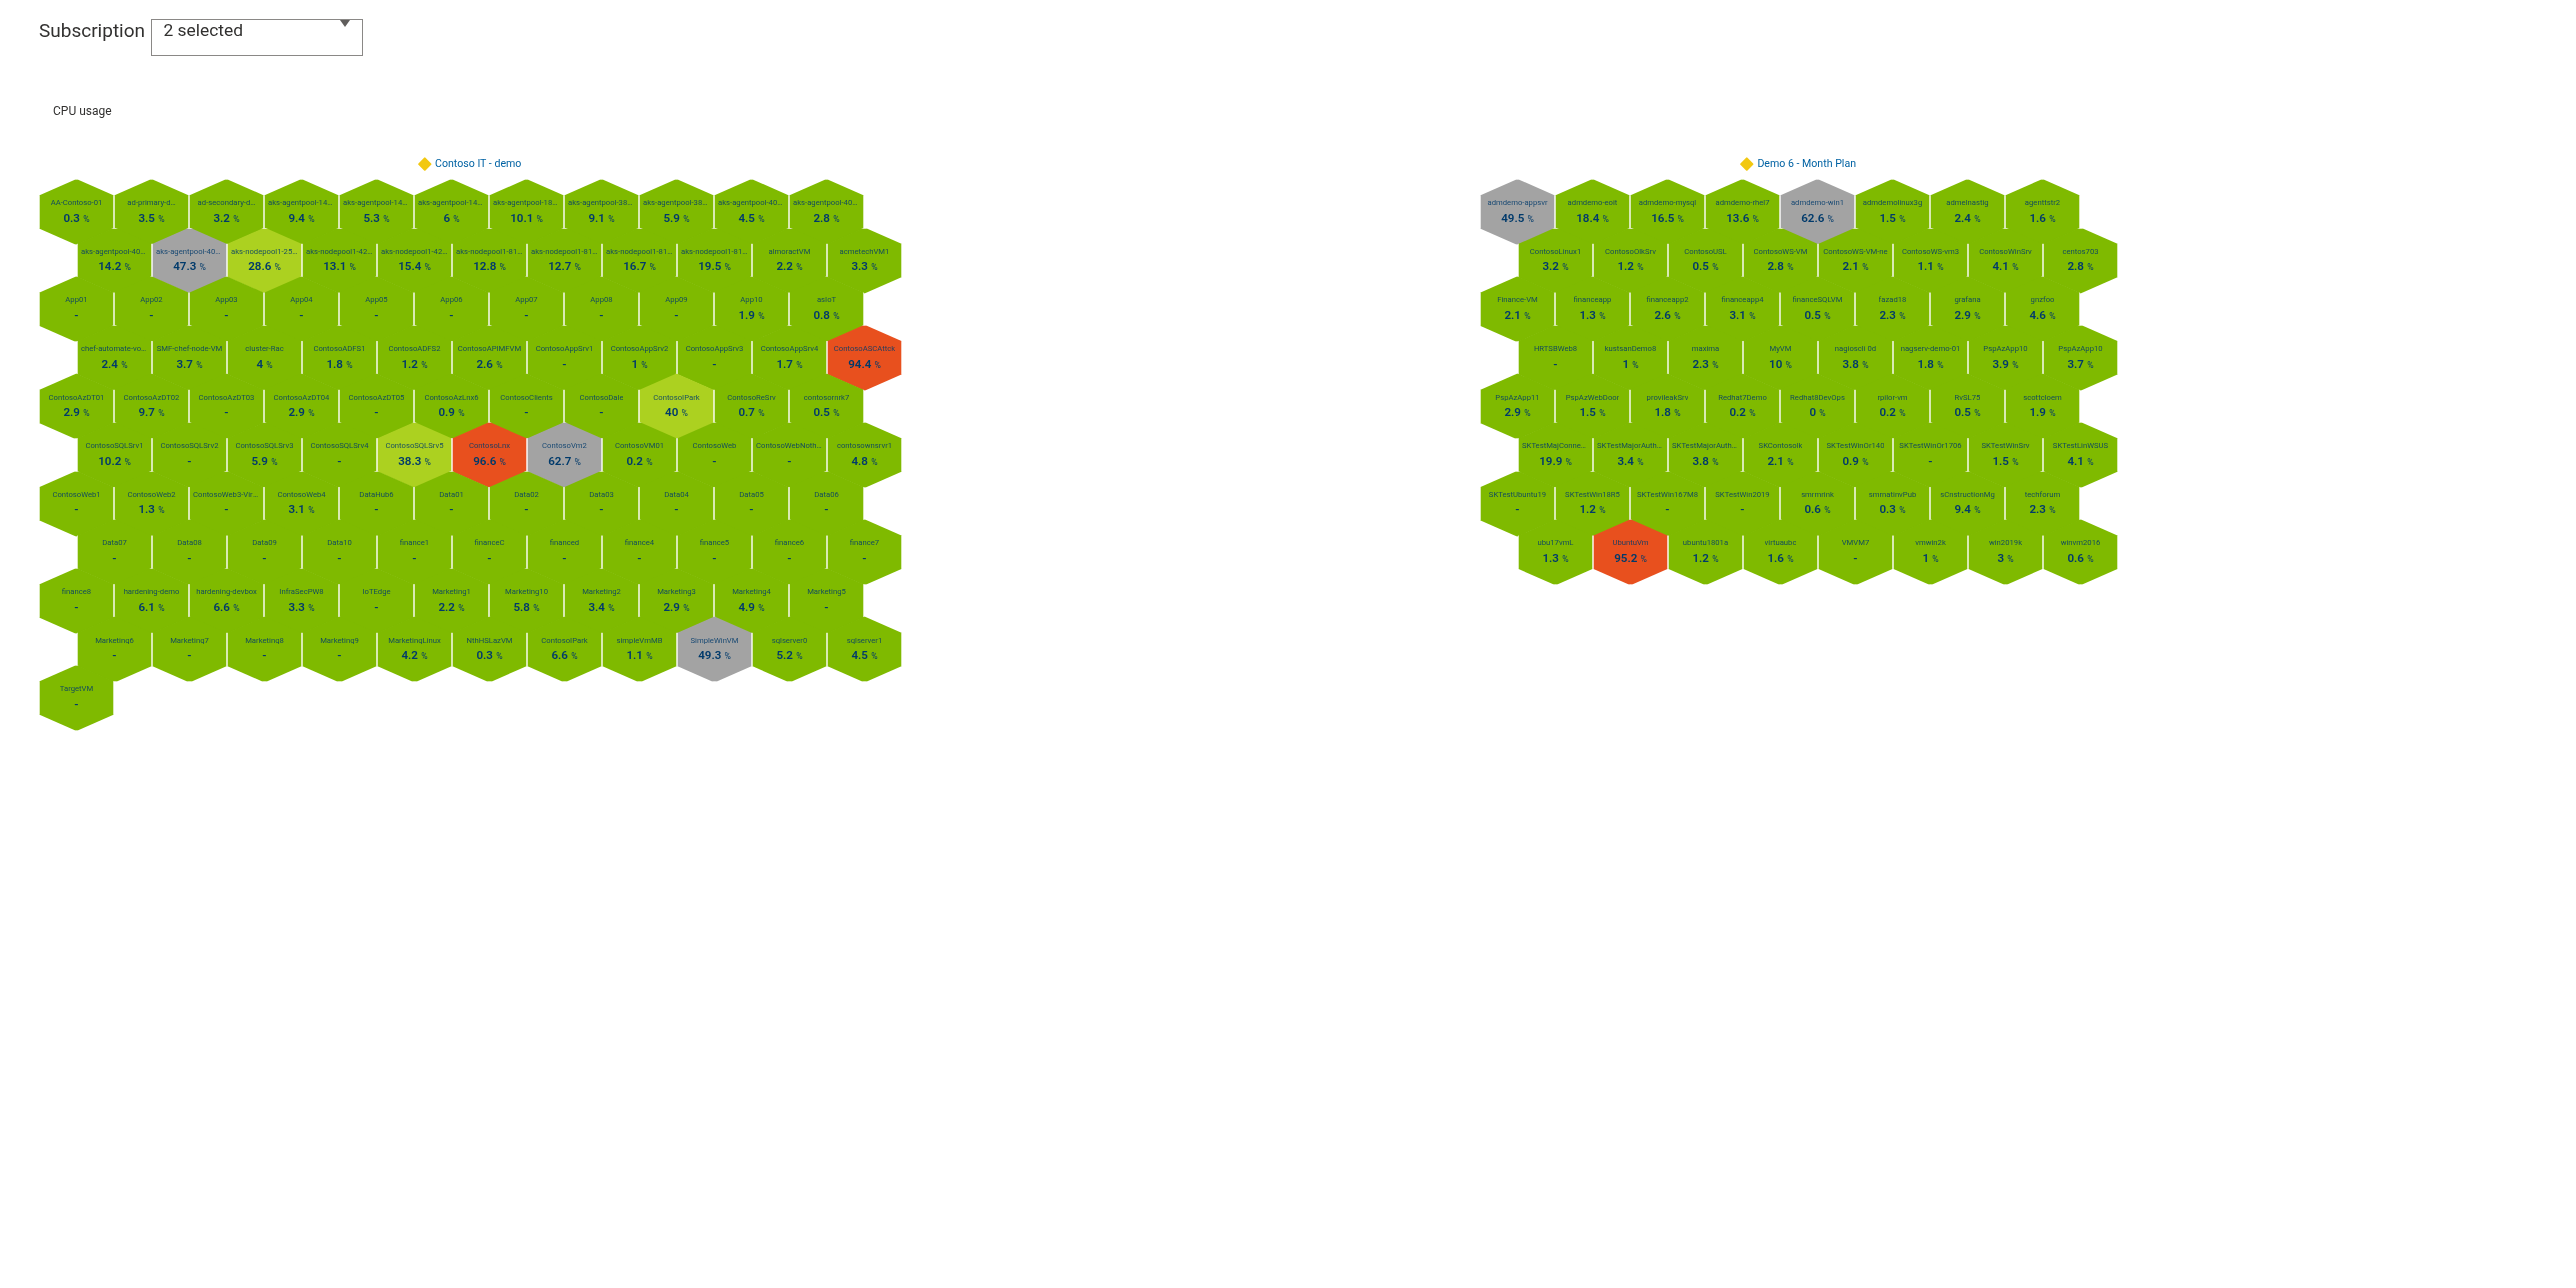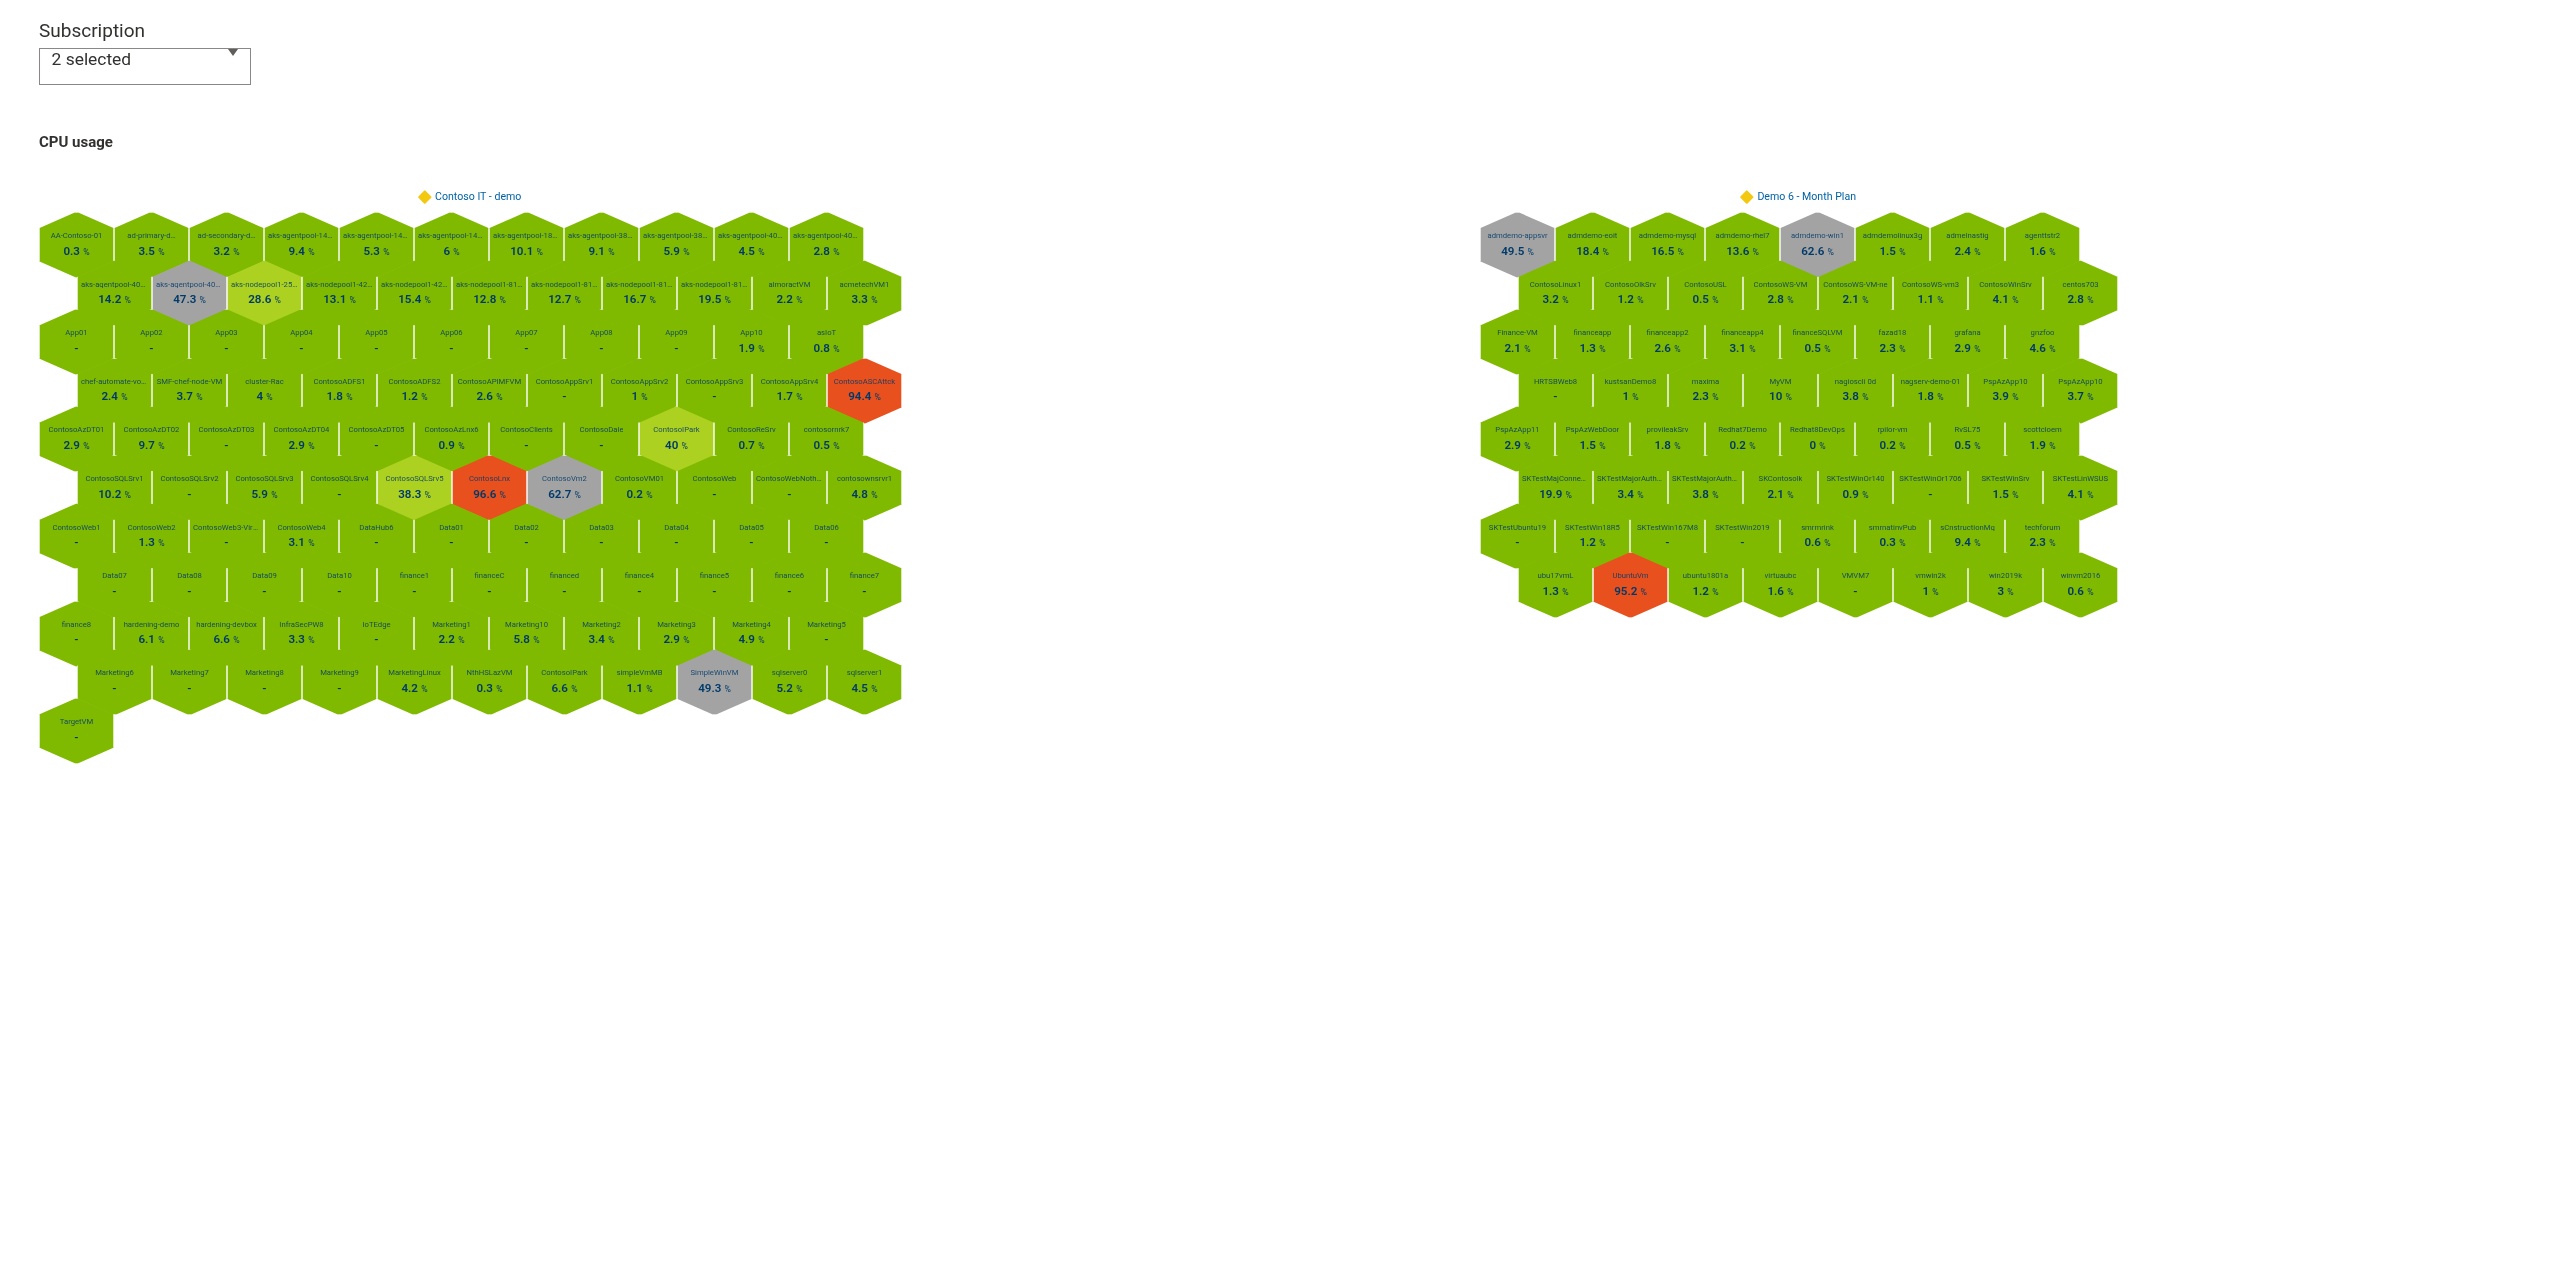--- a/index.html
+++ b/index.html
@@ -3,30 +3,30 @@
 <meta charset="utf-8">
 <style>
   * { box-sizing: border-box; }
   html, body {
     margin: 0; padding: 0; background: #fff; color: #323130;
     font-family: "Segoe UI", -apple-system, BlinkMacSystemFont, Roboto, "Helvetica Neue", sans-serif;
   }
   body { padding: 19px 39px; }
 
   .filters { display: flex; gap: 19px; margin-bottom: 29px; }
-  .filter-group { display: flex; flex-direction: column; gap: 5.8px; }
+  .filter-group { display: flex; flex-direction: row; gap: 5.8px; }
   .filter-label { font-size: 19px; color: #323130; }
   .select-box {
     border: 1px solid #8a8886; background: #fff; min-width: 212px;
     height: 37px; display: flex; align-items: flex-start; justify-content: space-between;
     padding: 0 11.6px; font-size: 17.4px; color: #323130; cursor: pointer;
   }
   .chev { width: 0; height: 0; border-left: 5.8px solid transparent; border-right: 5.8px solid transparent; border-top: 7.7px solid #605e5c; }
 
-  .section-title { font-size: 15px; font-weight: 700; margin: 19px 0 39px 0; display: inline-block; border-bottom: 0; }
+  .section-title { font-size: 12px; font-weight: 400; margin: 19px 0 39px 14px; display: inline-block; border-bottom: 0; }
   .section-title-wrap { display: flex; flex-direction: column; width: fit-content; }
 
   .clusters { display: flex; gap: 578px; align-items: flex-start; flex-wrap: nowrap; }
   .cluster { display: flex; flex-direction: column; gap: 9px; }
   .cluster-title { font-size: 10.6px; color: #0062a3; display: flex; align-items: center; gap: 5.8px; justify-content: center; }
   .cluster-title .pin { display:inline-block; width:9.6px; height:9.6px; background:#f2c811; border-radius:1px; transform: rotate(45deg); }
 
   
   .hex-grid { position: relative; }
   .hex-row { display: flex; margin-bottom: -17.4px; }

